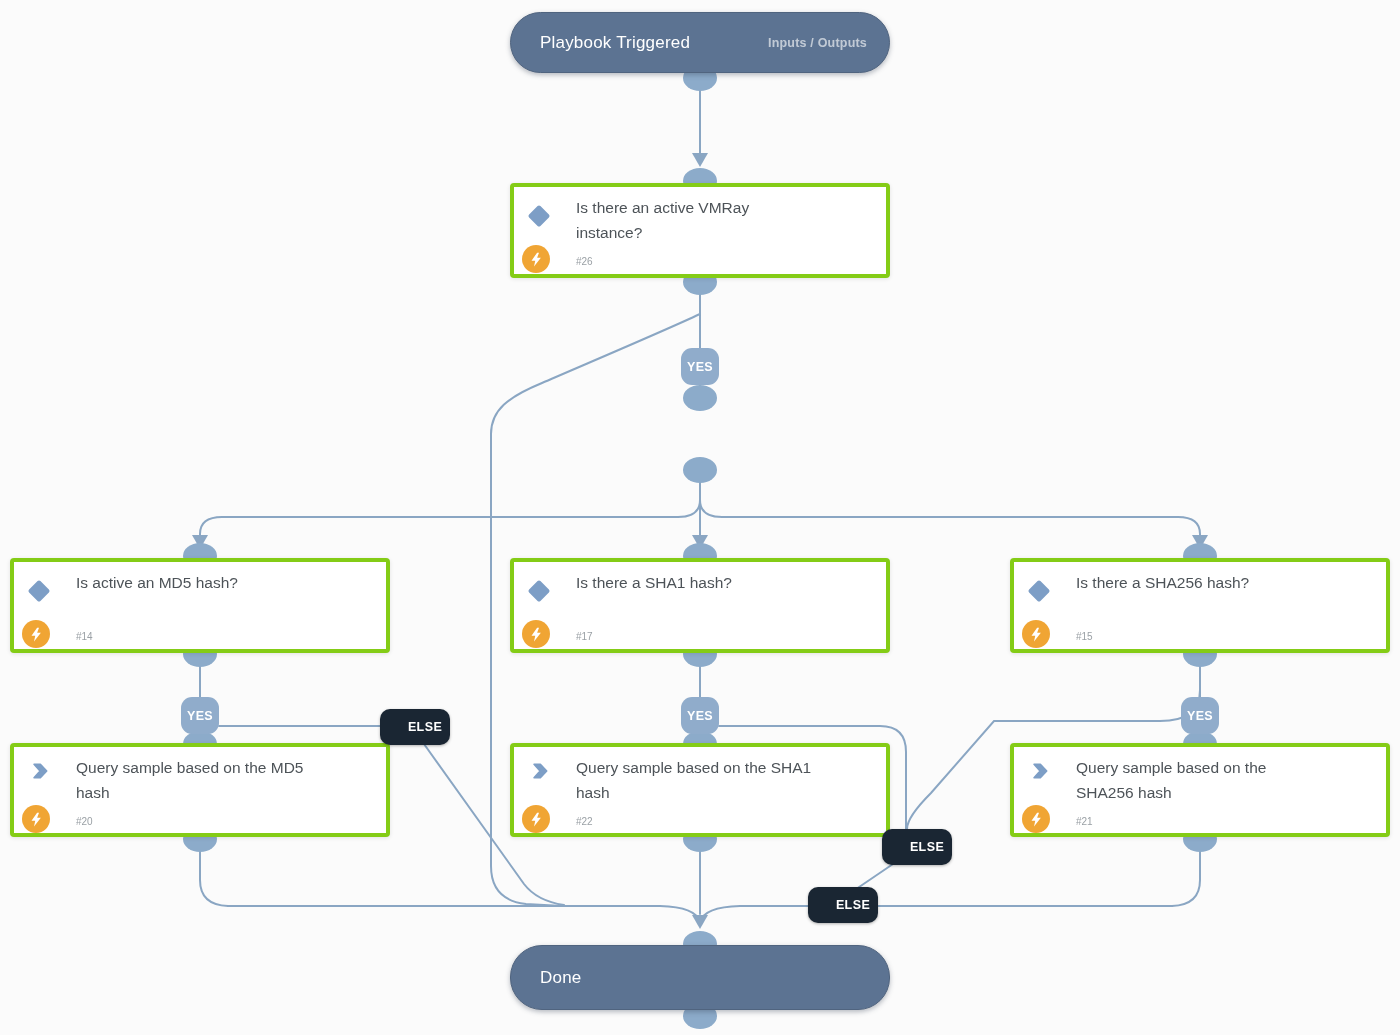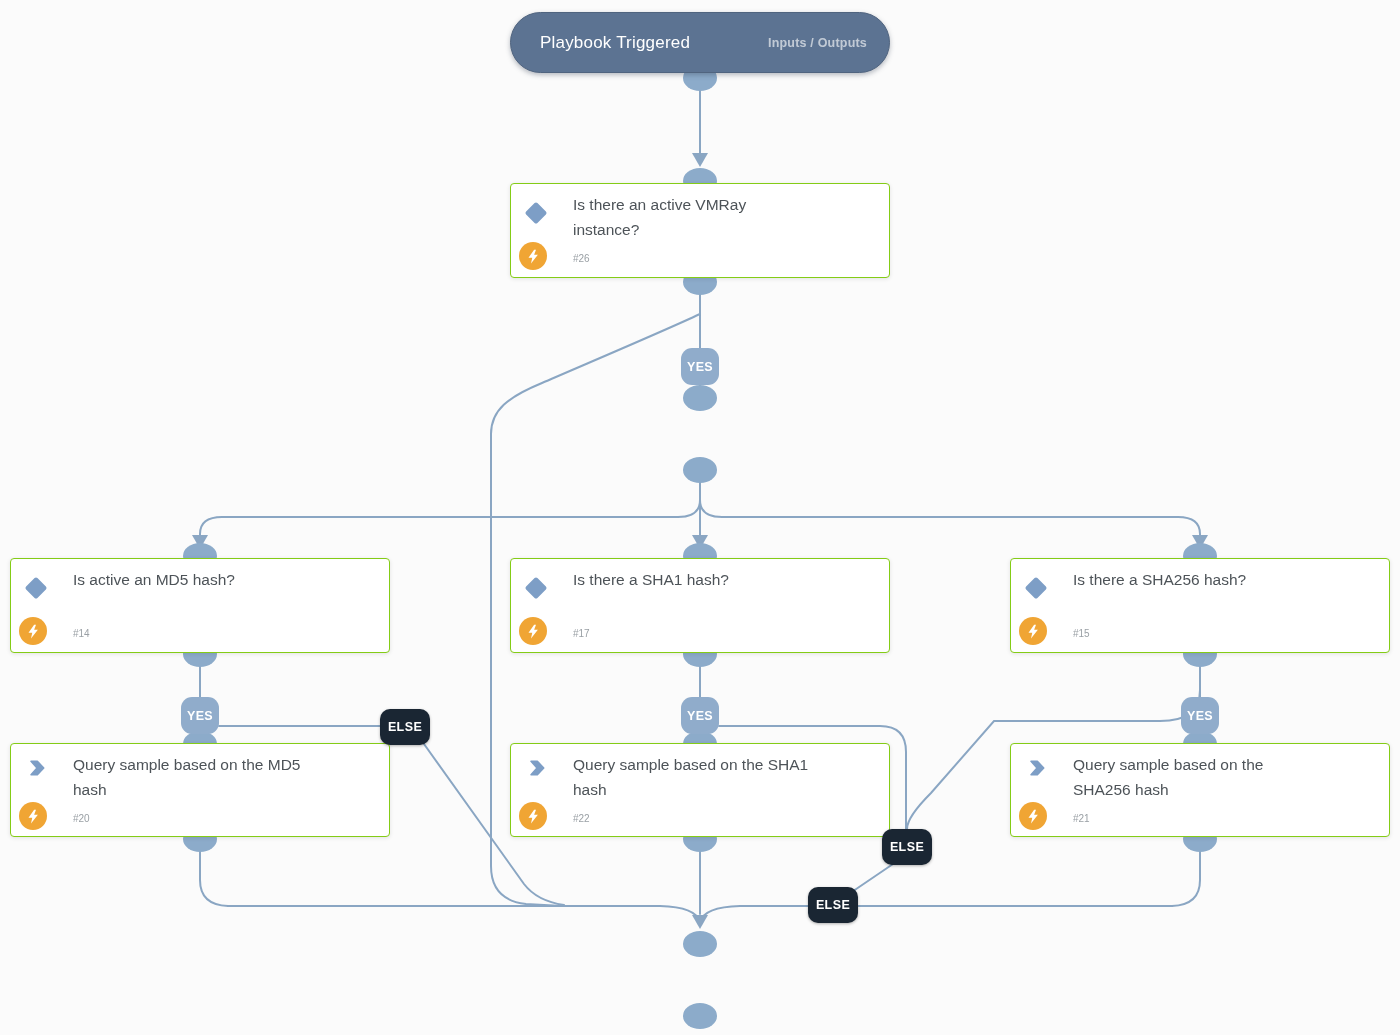--- a/index.html
+++ b/index.html
@@ -17,21 +17,21 @@
     box-shadow:0 2px 5px rgba(50,60,80,.35);
     display:flex;align-items:center;box-sizing:border-box;
     padding:0 22px 0 29px;cursor:pointer;
   }
   .pill-title{color:#fff;font-size:17px;font-weight:400;letter-spacing:.2px;flex:1;}
   .pill-link{color:rgba(255,255,255,.62);font-size:12.5px;font-weight:700;letter-spacing:.2px;}
 
   
   .card{
     position:absolute;width:380px;height:95px;box-sizing:border-box;
-    background:#fff;border:1px solid #84cc16;border-radius:4px;
+    background:#fff;border:4px solid #84cc16;border-radius:4px;
     box-shadow:0 1px 4px rgba(0,0,0,.10);cursor:pointer;
   }
   .card-title{
     position:absolute;left:62px;top:8px;
     color:#4d5358;font-size:15.5px;line-height:25px;
   }
   .card-id{position:absolute;left:62px;top:69px;color:#9aa0a5;font-size:10px;}
   .diamond{
     position:absolute;left:17px;top:21px;width:16px;height:16px;
     background:#7d9ec6;border-radius:2px;transform:rotate(45deg);
@@ -46,20 +46,21 @@
   .badge-yes{
     position:absolute;width:38px;height:37px;border-radius:11px;
     background:#90accb;color:#fff;font-size:12.5px;font-weight:700;
     display:flex;align-items:center;justify-content:center;letter-spacing:.4px;
   }
   .badge-else{
     position:absolute;width:50px;height:36px;border-radius:10px;
     background:#1a2633;color:#fff;font-size:12.5px;font-weight:700;
     display:flex;align-items:center;justify-content:center;letter-spacing:.4px;
     box-shadow:0 1px 3px rgba(0,0,0,.3);
+    padding-left:20px;
   }
 </style>
 </head>
 <body>
 
 <div class="canvas">
 
   <svg class="edges" viewBox="0 0 1400 1035" xmlns="http://www.w3.org/2000/svg">
     <g stroke="#8aa6c3" stroke-width="2" fill="none" stroke-linecap="round">
       <path d="M700 80 V158"></path>
@@ -218,14 +219,17 @@
   <div class="badge-else" style="left:380px;top:709px;">
     <span>ELSE</span>
   </div>
   <div class="badge-else" style="left:882px;top:829px;">
     <span>ELSE</span>
   </div>
   <div class="badge-else" style="left:808px;top:887px;">
     <span>ELSE</span>
   </div>
 
+  <div class="pill" style="left:510px;top:945px;height:65px;">
+    <span class="pill-title">Done</span>
+  </div>
 
 </div>
 
 </body></html>

